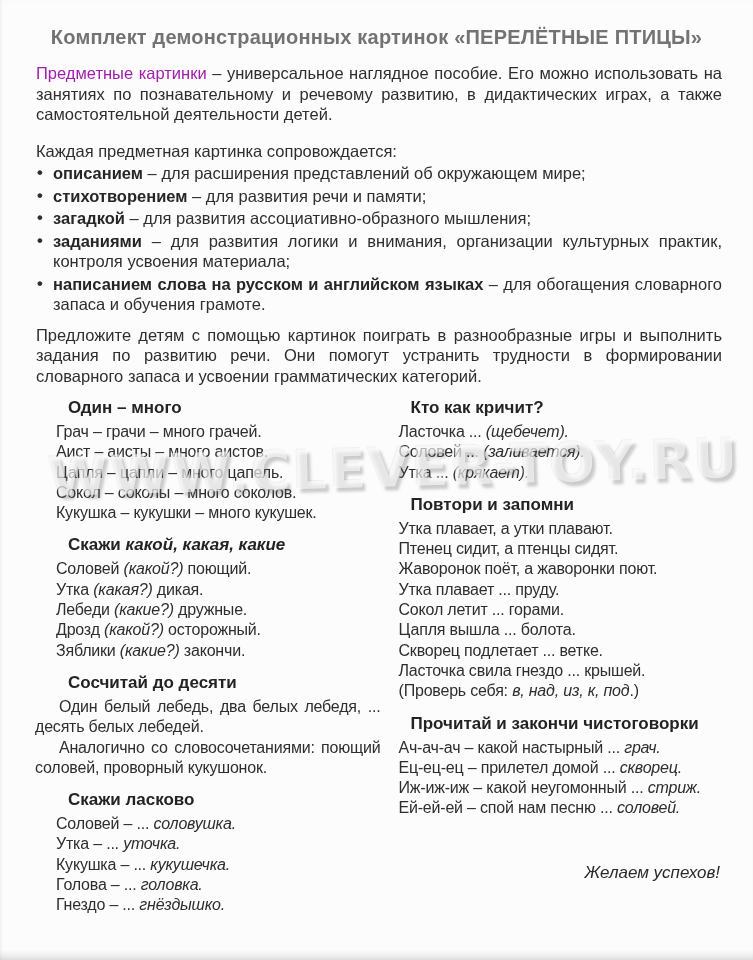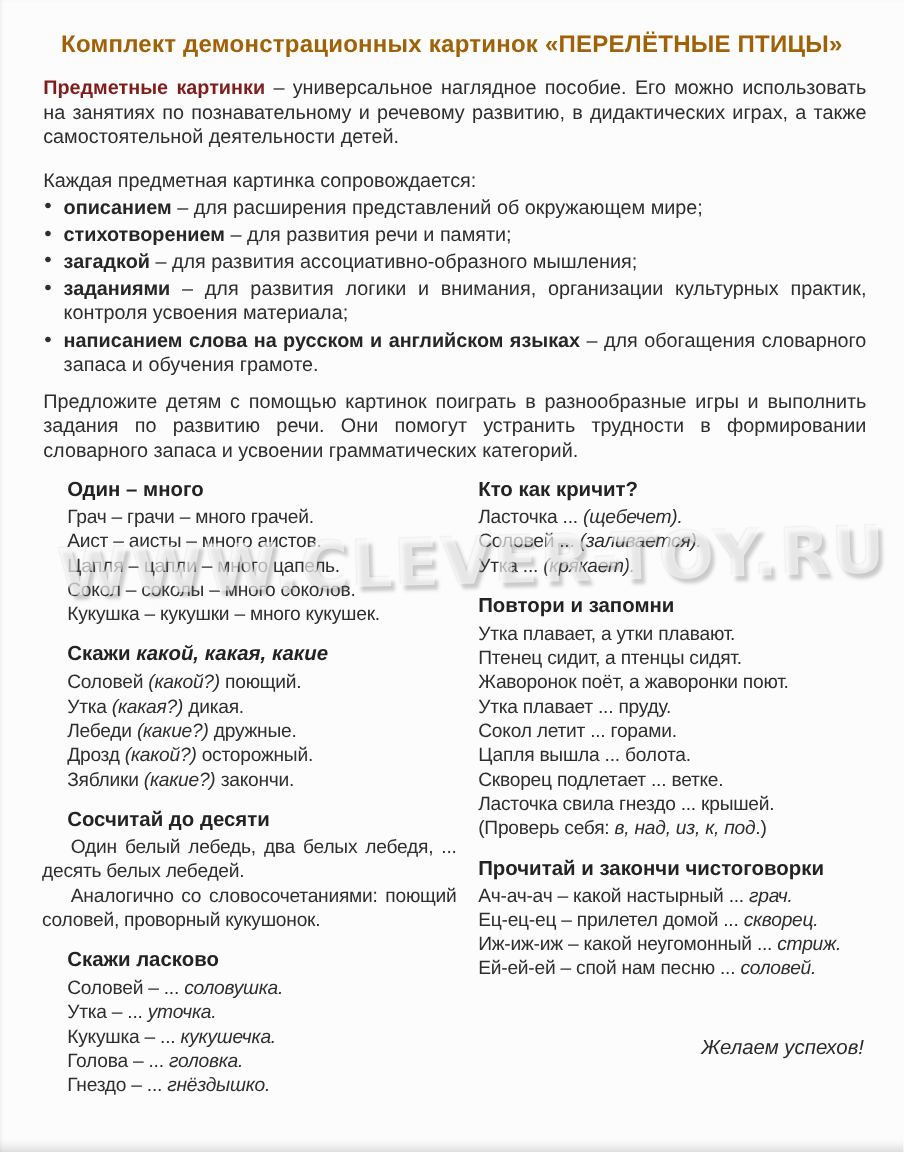--- a/index.html
+++ b/index.html
@@ -8,40 +8,40 @@
     width:753px;height:960px;
     background:#fcfcfc;
     font-family:"Liberation Sans","DejaVu Sans",sans-serif;
     color:#2e2e2e;
     overflow:hidden;
     box-shadow:inset 2px 0 4px -2px rgba(0,0,0,.08), inset 0 -8px 10px -6px rgba(0,0,0,.10);
   }
   .title{
     margin:0;padding:26px 30px 0 30px;
     text-align:center;
-    font-size:20px;font-weight:bold;color:#a16207;letter-spacing:.2px;
+    font-size:20px;font-weight:bold;color:#737373;letter-spacing:.2px;
   }
   .para{margin:0;text-align:justify;font-size:16.5px;line-height:20.5px;}
   .intro{margin:14px 31px 0 36px;}
   .p2{margin:10px 31px 0 36px;}
   .list-intro{margin:16px 31px 0 36px;font-size:16.5px;line-height:20.5px;}
   ul.bullets{margin:2px 31px 0 36px;padding:0;list-style:none;}
   ul.bullets li{
     position:relative;padding-left:17px;margin-top:2px;
     font-size:16.5px;line-height:20.5px;text-align:justify;
   }
   ul.bullets li::before{content:"\2022";position:absolute;left:1px;top:-1px;font-weight:bold;}
   ul.bullets b{font-weight:bold;color:#262626;}
-  .intro b{font-weight:bold;color:#7f1d1d;}
+  .intro b{font-weight:normal;color:#a21caf;}
   .columns{
     display:grid;grid-template-columns:1fr 1fr;column-gap:18px;
     margin:0 30px 0 56px;
   }
   .sec{margin:0;}
-  .sec-h{margin:11px 0 3px;font-size:17px;line-height:22px;font-weight:bold;color:#232323;}
+  .sec-h{margin:11px 12px 3px;font-size:17px;line-height:22px;font-weight:bold;color:#232323;}
   .line{font-size:16px;line-height:20.3px;letter-spacing:-.2px;}
   .para-line{text-align:justify;text-indent:24px;margin-left:-21px;}
   .it{font-style:italic;}
   .closing{
     position:absolute;right:33px;top:863px;margin:0;
     font-style:italic;font-size:17px;color:#2a2a2a;
   }
   .watermark{
     position:absolute;left:48px;top:446px;z-index:5;
     transform:rotate(-1.6deg);transform-origin:left center;

